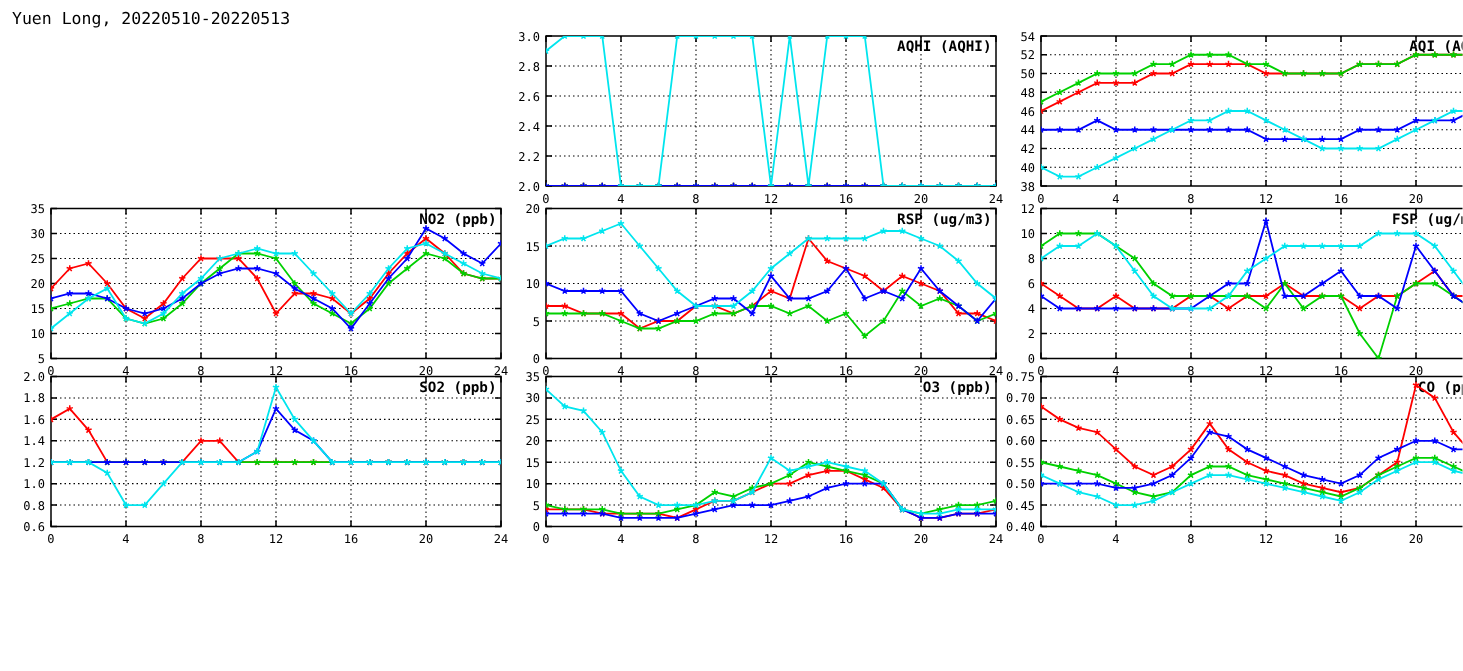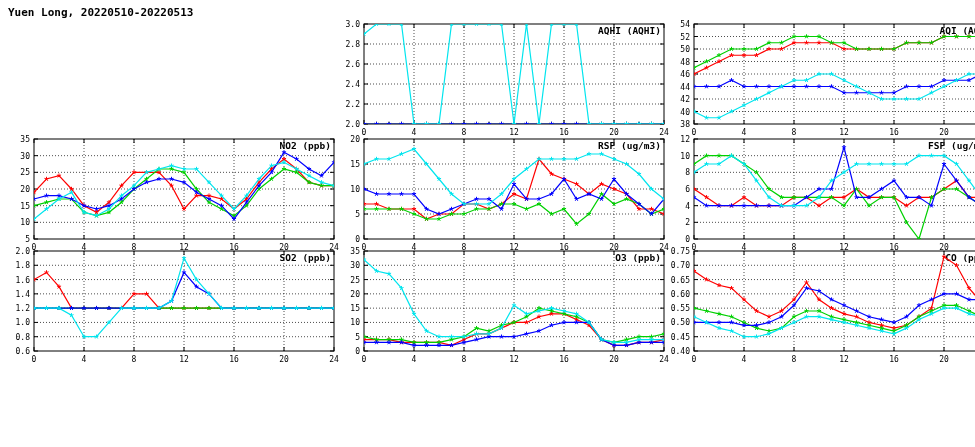--- a/index.html
+++ b/index.html
@@ -1,17 +1,17 @@
 <!DOCTYPE html>
 <html><head>
 <meta charset="utf-8">
 <style>
   html,body{margin:0;padding:0;background:#ffffff;}
   body{width:975px;height:447px;position:relative;font-family:"Liberation Sans",sans-serif;}
-  #title{position:absolute;left:8px;top:6px;font-family:"DejaVu Sans Mono",monospace;font-size:11px;font-weight:bold;color:#000;letter-spacing:0px;}
+  #title{position:absolute;left:8px;top:6px;font-family:"DejaVu Sans Mono",monospace;font-size:11px;font-weight:normal;color:#000;letter-spacing:0px;}
   .panel{position:absolute;}
   .panel svg{display:block;}
   .plot-title{font-family:"DejaVu Sans Mono",monospace;font-size:9.5px;font-weight:bold;fill:#000;}
   .tick-label{font-family:"DejaVu Sans Mono",monospace;font-size:8px;fill:#000;}
 </style>
 </head>
 <body>
 
 <div id="title">Yuen Long, 20220510-20220513</div>
 

